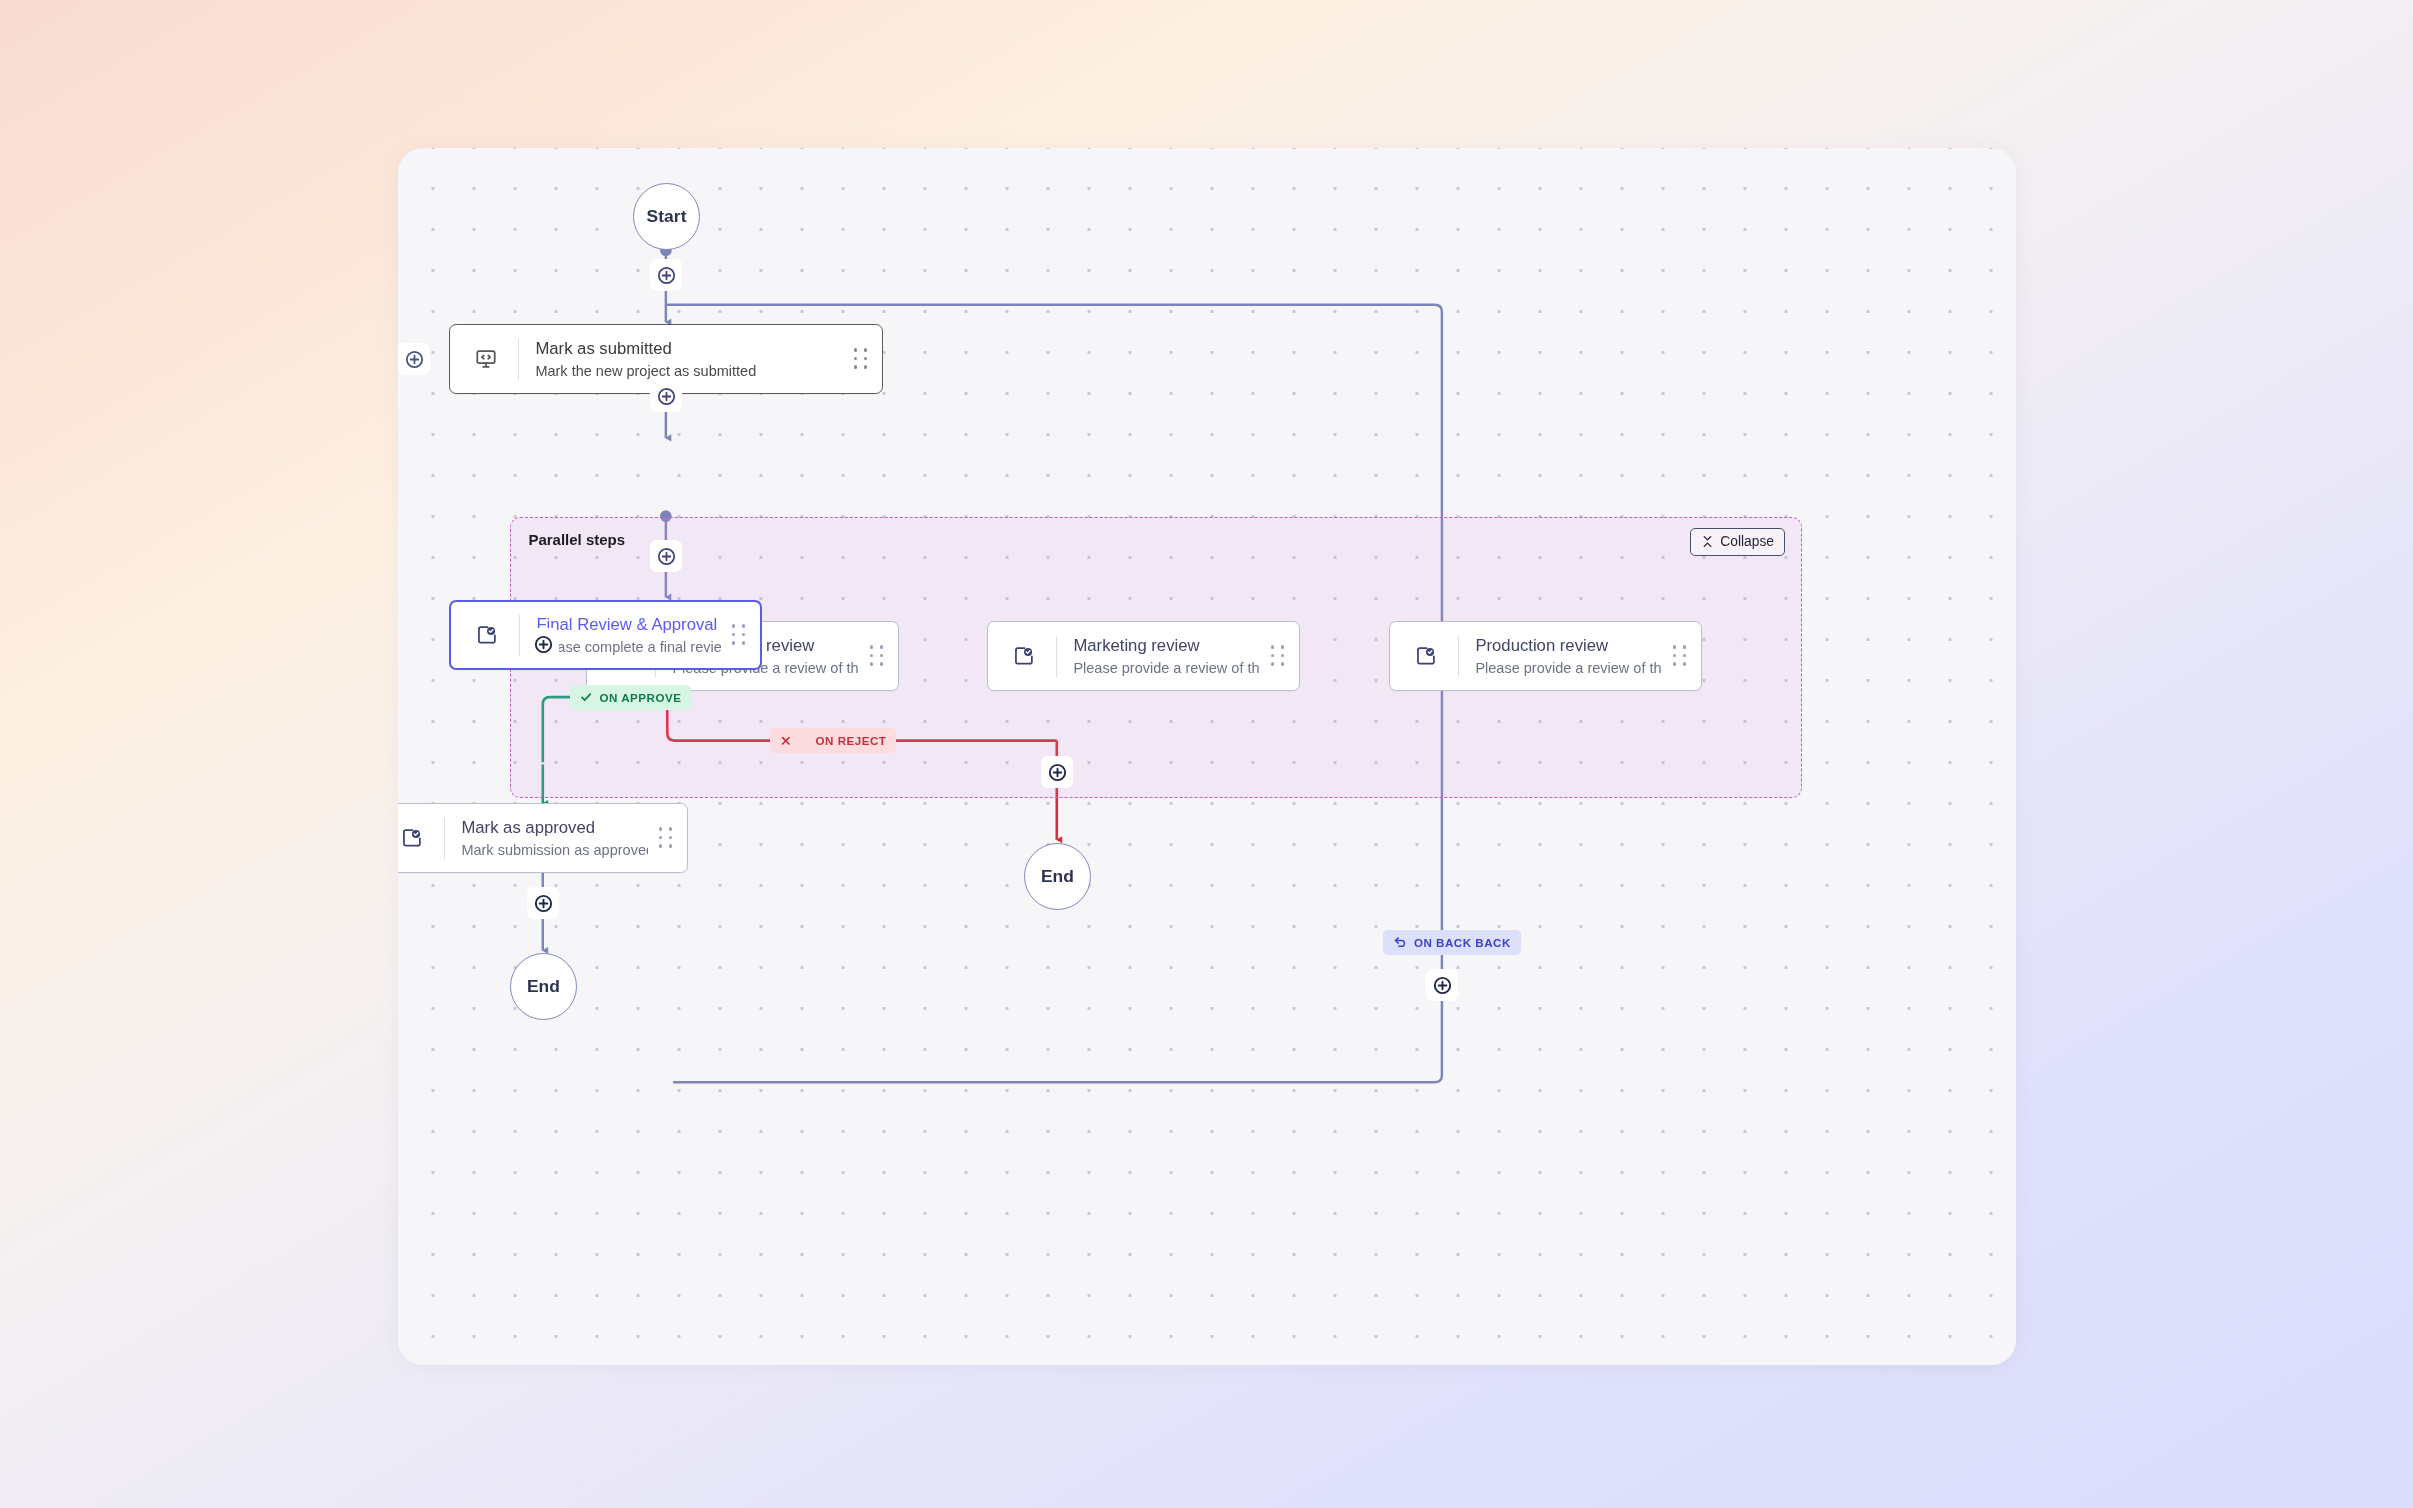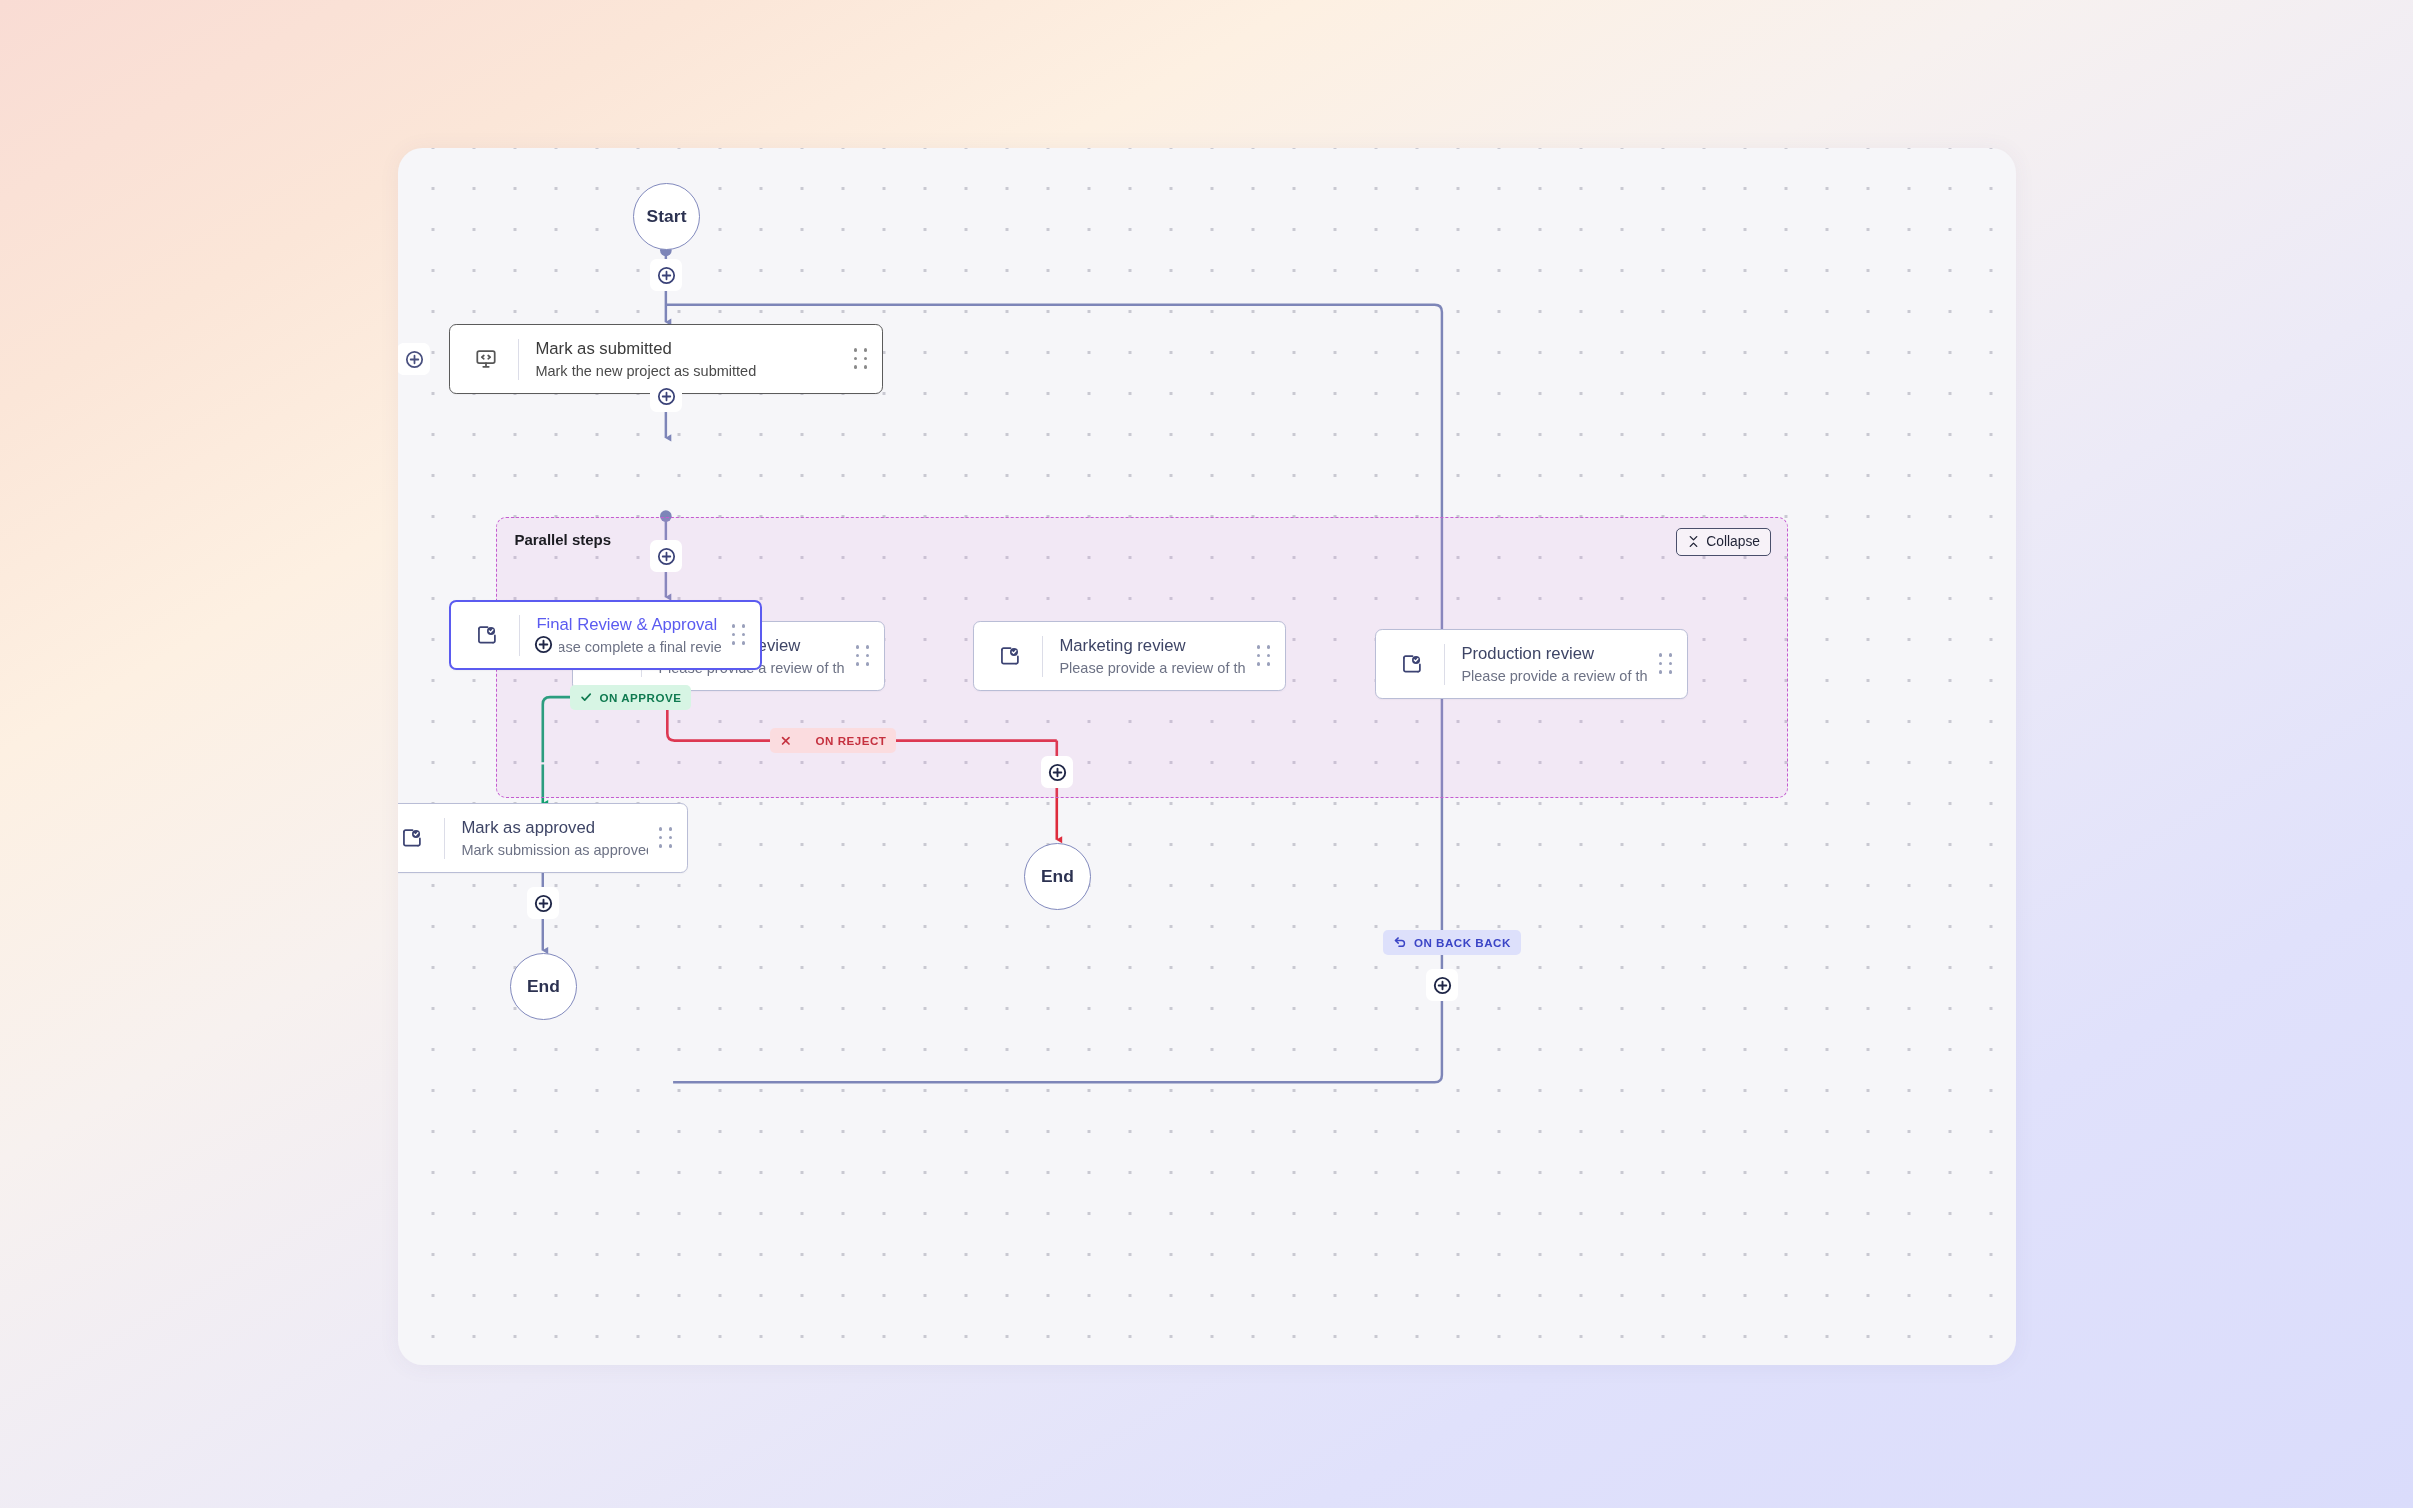--- a/index.html
+++ b/index.html
@@ -121,21 +121,21 @@
   }
   .grip i {
     width: 3.6px; height: 3.6px; border-radius: 50%;
     background: #9aa0bb; display: block;
   }
   .grip.dark i { background: #8a8a8a; }
 
   
   #parallel-group {
     position: absolute;
-    left: 98px;
+    left: 112px;
     top: 369px;
     width: 1292px;
     height: 281px;
     border: 1.9px dashed #c45bd0;
     border-radius: 10px;
     background: rgba(214, 140, 222, 0.135);
   }
   #parallel-title {
     position: absolute;
     left: 17.4px; top: 13px;
@@ -341,21 +341,21 @@
         <span class="grip">
           <i></i>
             <i></i>
             <i></i>
             <i></i>
             <i></i>
             <i></i>
         </span>
       </div>
 
-      <div class="node card" style="left:878px; top:103px; width:313px;margin-top:8px;">
+      <div class="node card" style="left:878px; top:103px; width:313px;">
         <span class="card-icon">
           <svg width="22" height="22" viewBox="0 0 24 24" fill="none" stroke="currentColor" stroke-width="1.9" stroke-linecap="round" stroke-linejoin="round">
             <path d="M3.2 5.2 A1.8 1.8 0 0 1 5 3.4 L12.6 3.4"></path>
             <path d="M3.2 5.2 L3.2 18.6 A1.8 1.8 0 0 0 5 20.4 L18.4 20.4"></path>
             <path d="M20.6 12.5 L20.6 18.6 A1.8 1.8 0 0 1 18.8 20.4"></path>
             <circle cx="16.4" cy="7.6" r="4.4" fill="currentColor" stroke="none"></circle>
             <path d="M14.5 7.7 L15.9 9.1 L18.4 6.2" stroke="#ffffff" stroke-width="1.5"></path>
           </svg>
         </span>
         <span class="card-divider"></span>

